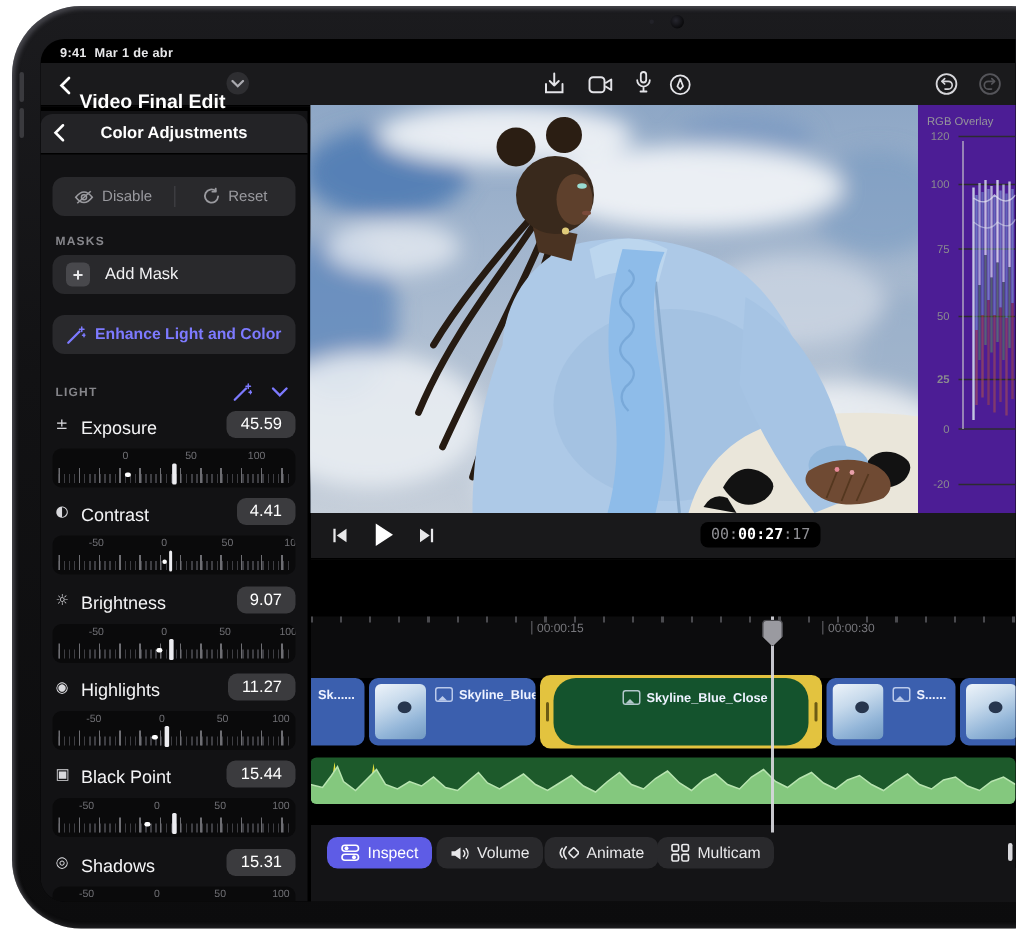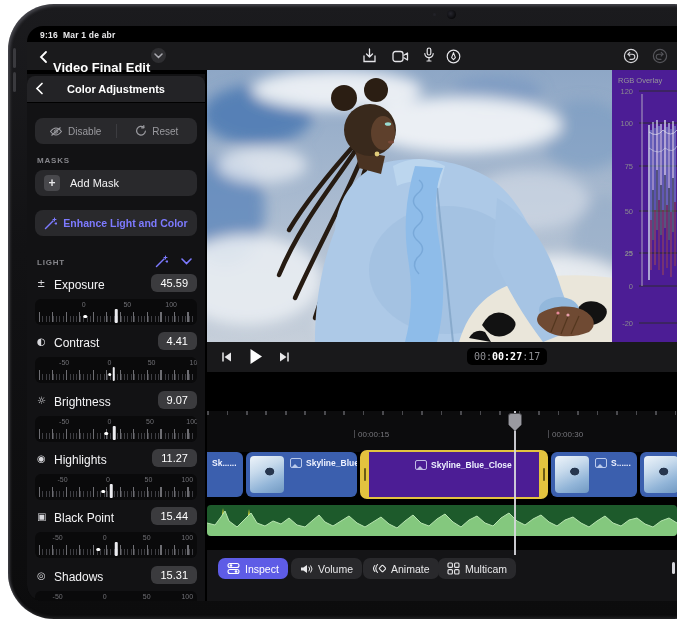--- a/index.html
+++ b/index.html
@@ -68,34 +68,34 @@
     border-top:1.5px solid #58585c;border-bottom:1.5px solid #58585c;}
   #seg{position:absolute;left:242px;top:16px;width:156px;height:19px;background:#242427;border-radius:7px;
     display:flex;align-items:center;}
   .seg-item{flex:1;text-align:center;font-size:10px;color:#d8d8dc;position:relative;height:15px;line-height:15px;margin:2px;}
   .seg-item.sel{background:#5a5a5f;border-radius:5px;color:#fff;}
   .seg-div{width:1px;height:10px;background:#3c3c40;}
   #edge-accent{position:absolute;left:462px;top:16px;color:#8886ff;font-size:11px;font-weight:bold;width:10px;overflow:hidden;}
   #tl-ruler{left:180px;top:385px;width:470px;height:27px;background:#0c0c0d;}
   #tl-ruler .dashes{position:absolute;left:0;top:0;width:470px;height:4px;
     background:repeating-linear-gradient(90deg,#4a4a4e 0 1.5px,transparent 1.5px 19.5px);}
-  .time-marker{position:absolute;top:3px;display:flex;gap:3px;align-items:center;color:#77777c;font-size:8px;margin-top:16px;}
+  .time-marker{position:absolute;top:3px;display:flex;gap:3px;align-items:center;color:#77777c;font-size:8px;}
   .time-marker .tm-line{width:1px;height:9px;background:#4a4a4e;}
   #tl-gap{left:180px;top:412px;width:470px;height:14px;background:#0c0c0d;}
   
   .clip{position:absolute;top:426px;height:45px;background:#3b5fae;border-radius:6px;overflow:hidden;}
   .clip .cthumb{position:absolute;left:4px;top:4px;width:34px;height:37px;border-radius:4px;
     background:radial-gradient(7px 6px at 58% 42%,#27364e 60%,rgba(0,0,0,0) 70%),
                linear-gradient(155deg,#eef4fa 0%,#c7daec 35%,#92b5d8 70%,#7199c2 100%);}
   .clip-label{position:absolute;top:6px;font-size:8.5px;font-weight:bold;color:#eef2ff;white-space:nowrap;display:flex;gap:4px;align-items:center;}
   .img-ic{display:inline-block;width:10px;height:8px;border:1px solid rgba(230,238,255,.75);border-radius:2px;position:relative;}
   .img-ic:before{content:"";position:absolute;left:1px;bottom:0;border-left:3px solid transparent;border-right:3px solid transparent;border-bottom:3px solid rgba(230,238,255,.75);}
   #clip-selected{position:absolute;left:333px;top:424px;width:188px;height:49px;border-radius:7px;
     background:#e3c33f;}
-  #clip-selected .inner{position:absolute;left:9px;top:2px;right:9px;bottom:2px;background:#4c1d95;overflow:hidden;}
+  #clip-selected .inner{position:absolute;left:9px;top:2px;right:9px;bottom:2px;background:#14532d;overflow:hidden;border-radius:15px;}
   .trim{position:absolute;top:18px;width:2px;height:13px;background:#6b5a14;border-radius:1px;}
   
   #audio{left:180px;top:479px;width:470px;height:31px;background:#1d5a2b;border-radius:4px;overflow:hidden;}
   
   #playhead-line{left:487px;top:385px;width:1.5px;height:144px;background:rgba(215,215,220,.92);z-index:30;}
   #playhead-handle{left:481px;top:387px;width:12px;height:16px;background:#9a9aa0;border:1px solid #4a4a4e;
     clip-path:polygon(0 0,100% 0,100% 62%,50% 100%,0 62%);border-radius:3px;z-index:31;}
   
   #footer{left:180px;top:524px;width:470px;height:51px;background:#141416;}
   .fbtn{position:absolute;top:8px;height:21px;border-radius:7px;background:#29292c;color:#e8e8ea;
@@ -109,21 +109,21 @@
 
 <div class="abs" id="device">
   <div class="abs side-key" style="top:44px;height:20px;"></div>
   <div class="abs side-key" style="top:68px;height:20px;"></div>
 </div>
 <div class="abs" id="camera-dot"></div>
 <div class="abs" id="camera"></div>
 
 <div class="abs" id="screen">
 
-  <span class="abs statusbar" style="left:13px;top:4px;">9:16</span>
+  <span class="abs statusbar" style="left:13px;top:4px;">9:41</span>
   <span class="abs statusbar" style="left:36px;top:4px;font-weight:600;">Mar 1 de abr</span>
 
   <div class="abs" id="app-header">
     <span class="abs tool-ic" style="left:5px;top:6px;">
       <svg width="9" height="14" viewBox="0 0 9 14">
           <polyline points="7,2 2,7 7,12" fill="none" stroke="#fff" stroke-width="1.8" stroke-linecap="round"></polyline>
         </svg>
     </span>
     <span class="abs hdr-title" style="left:26px;top:18px;">Video Final Edit</span>
     <span class="abs chev-badge" style="left:124px;top:6px;">

